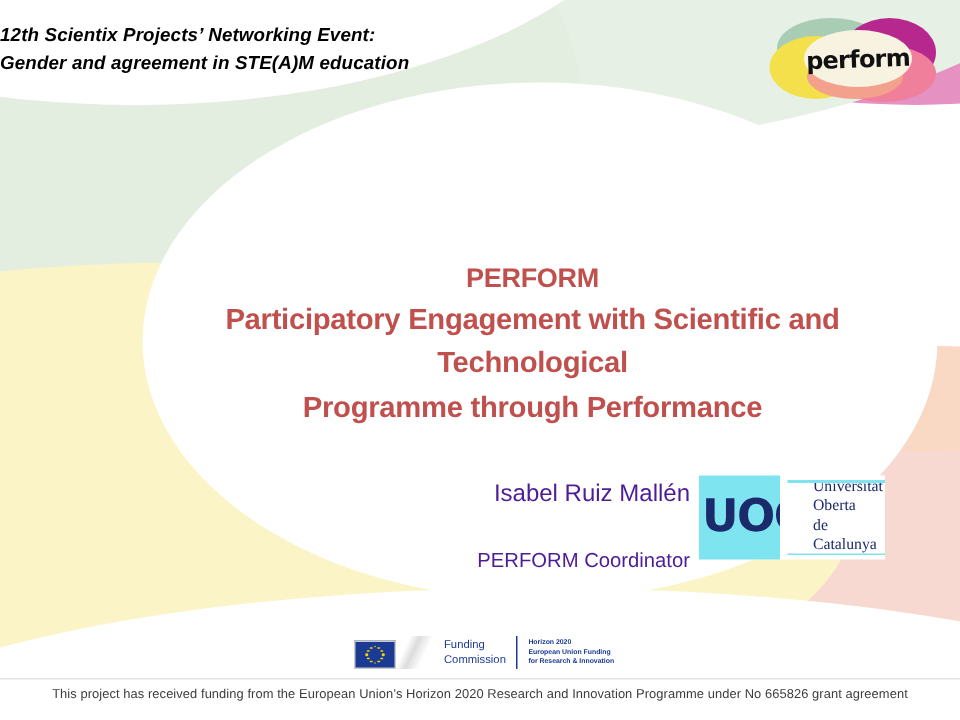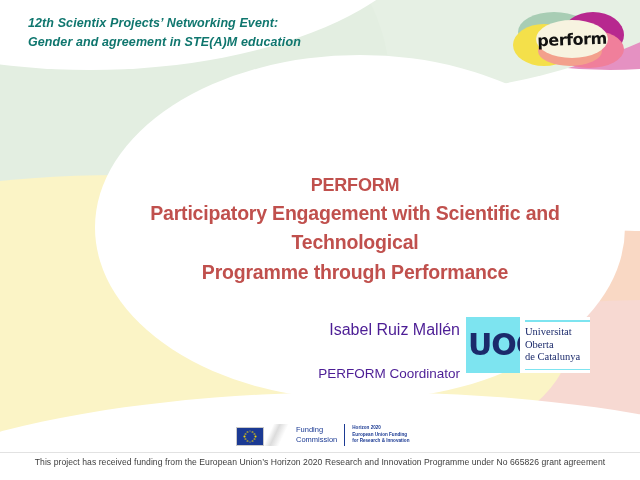--- a/index.html
+++ b/index.html
@@ -88,27 +88,27 @@
     left: -260px;
     top: -260px;
     width: 700px;
     height: 330px;
     background: #ffffff;
   }
 
   
   .header {
     position: absolute;
-    left: 28px;
+    left: 0;
     top: 14px;
     width: 420px;
     font-size: 12.5px;
     font-style: italic;
     font-weight: 700;
-    color: #0f766e;
+    color: #000000;
     line-height: 1.5;
     letter-spacing: 0.1px;
   }
   .header div { white-space: nowrap; }
 
   
   .perform-logo {
     position: absolute;
     left: 512px;
     top: 10px;
@@ -197,21 +197,21 @@
     transform: translateY(-50%);
     font-family: "DejaVu Sans", sans-serif;
     font-weight: 700;
     font-size: 30px;
     color: #1b2a6b;
     letter-spacing: -1px;
     line-height: 1;
   }
   .uoc-name {
     flex: 1;
-    padding-left: 5px;
+    padding-left: 22px;
     display: flex;
     flex-direction: column;
     justify-content: center;
     position: relative;
   }
   .uoc-name .ln {
     font-family: "Liberation Serif", serif;
     font-size: 10.5px;
     color: #1b2a6b;
     line-height: 1.22;

